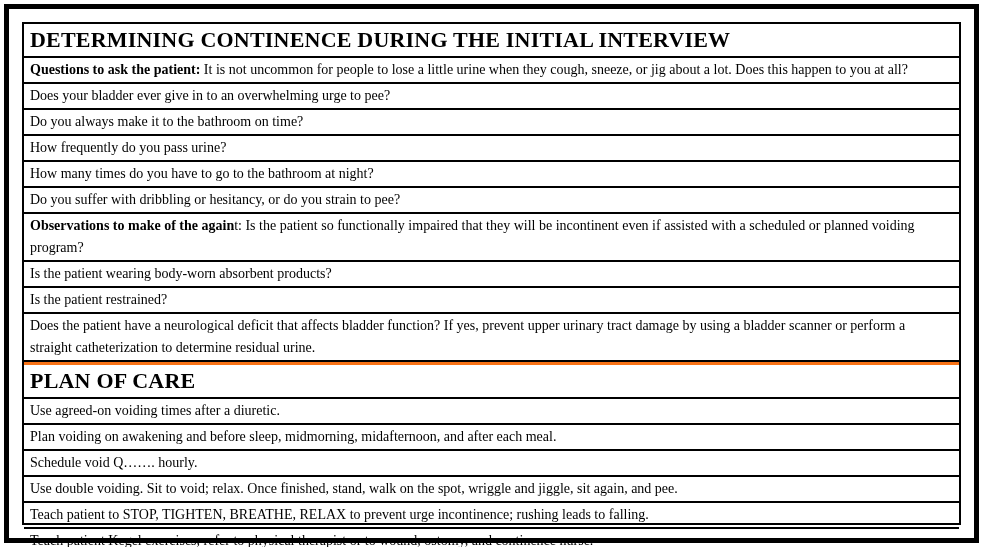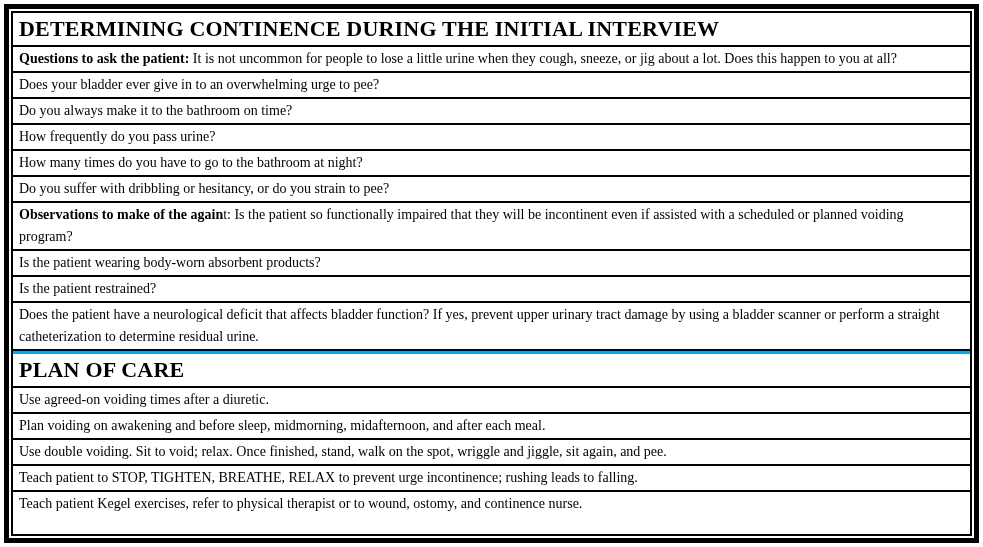--- a/index.html
+++ b/index.html
@@ -9,41 +9,41 @@
     background: #ffffff;
     font-family: "Liberation Serif", "DejaVu Serif", serif;
     color: #000000;
     overflow: hidden;
   }
   .frame {
     margin: 4px;
     width: 975px;
     height: 539px;
     border: 5px solid #000000;
-    padding: 2px;
+    padding: 13px;
     background: #ffffff;
   }
   .table {
     width: 100%;
     height: 100%;
     border: 2px solid #000000;
     background: #ffffff;
     display: flex;
     flex-direction: column;
   }
   .section-header {
     font-size: 22px;
     font-weight: bold;
     line-height: 30px;
     padding: 1px 8px 1px 6px;
     border-bottom: 2px solid #000000;
     letter-spacing: 0.2px;
   }
   .section-header.thick-top {
-    border-top: 3px solid #0ea5e9;
+    border-top: 3px solid #f97316;
   }
   .row {
     font-size: 14px;
     line-height: 22px;
     padding: 1px 10px 1px 6px;
     border-bottom: 2px solid #000000;
   }
   .row:last-child {
     border-bottom: none;
   }
@@ -78,20 +78,21 @@
     <div class="row"><span>Is the patient restrained?</span></div>
 
     <div class="row"><span>Does the patient have a neurological deficit that affects bladder function? If yes, prevent upper urinary tract damage by using a bladder scanner or perform a straight catheterization to determine residual urine.</span></div>
 
     <div class="section-header thick-top">PLAN OF CARE</div>
 
     <div class="row"><span>Use agreed-on voiding times after a diuretic.</span></div>
 
     <div class="row"><span>Plan voiding on awakening and before sleep, midmorning, midafternoon, and after each meal.</span></div>
 
+    <div class="row"><span>Schedule void Q……. hourly.</span></div>
 
     <div class="row"><span>Use double voiding. Sit to void; relax. Once finished, stand, walk on the spot, wriggle and jiggle, sit again, and pee.</span></div>
 
     <div class="row"><span>Teach patient to STOP, TIGHTEN, BREATHE, RELAX to prevent urge incontinence; rushing leads to falling.</span></div>
 
     <div class="row"><span>Teach patient Kegel exercises, refer to physical therapist or to wound, ostomy, and continence nurse.</span></div>
 
   </div>
 </div>
 

